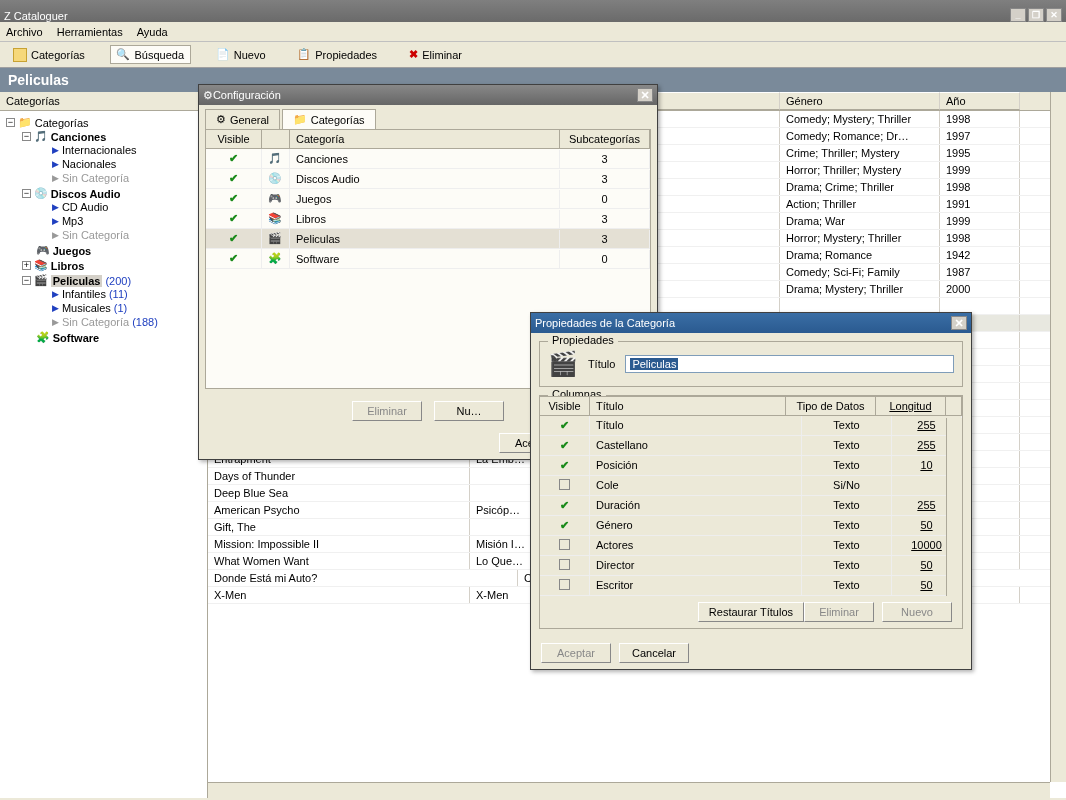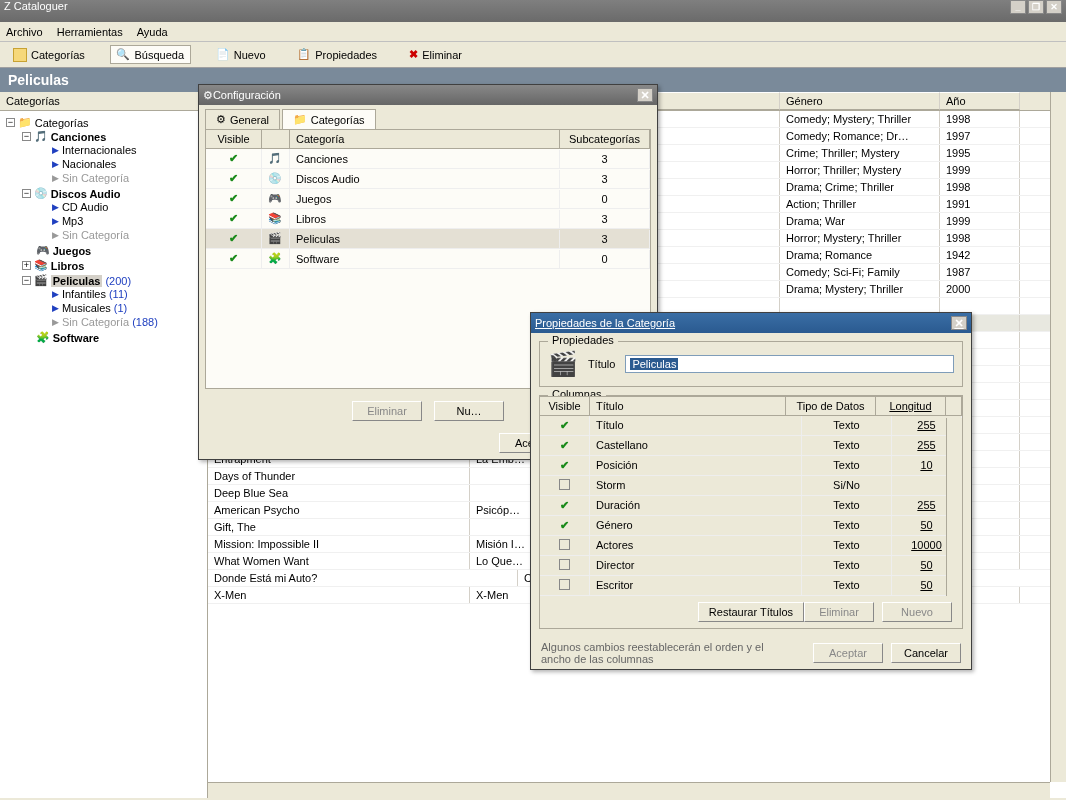--- a/index.html
+++ b/index.html
@@ -1,17 +1,17 @@
 <!DOCTYPE html>
 <html><head>
 <meta charset="utf-8">
 <style>
   * { box-sizing: border-box; font-family: Tahoma, Verdana, sans-serif; font-size: 11px; }
   body { margin:0; background:#ece9d8; width:1066px; height:800px; overflow:hidden; position:relative; color:#000; }
-  .titlebar { height:22px; background:linear-gradient(#7f7f7f,#6a6a6a); color:#fff; display:flex; align-items:flex-start; padding:0 4px; }
+  .titlebar { height:22px; background:linear-gradient(#7f7f7f,#6a6a6a); color:#fff; display:flex; align-items:flex-end; padding:0 4px; }
   .titlebar .title { flex:1; }
   .titlebar .btns { display:flex; gap:2px; }
   .tbtn { width:16px; height:14px; background:#d4d0c8; border:1px solid #888; display:flex; align-items:center; justify-content:center; font-size:9px; font-weight:bold; }
   .menubar { height:20px; background:#ece9d8; display:flex; align-items:center; padding:0 6px; gap:14px; border-bottom:1px solid #c0c0c0; }
   .menuitem { cursor:default; }
   .toolbar { height:26px; background:#ece9d8; border-bottom:1px solid #a0a0a0; display:flex; align-items:center; padding:0 6px; gap:18px; }
   .tool { display:flex; align-items:center; gap:4px; padding:2px 6px; border:1px solid transparent; }
   .tool.active { border:1px solid #aca899; background:#fdfcf7; }
   .icon { width:14px; height:14px; display:inline-block; }
   .icon-folder { background:#f6d87a; border:1px solid #c8a232; }
@@ -40,21 +40,21 @@
   .c-title { width:262px; }
   .c-cast  { width:310px; flex:0 0 auto; }
   .c-genre { width:160px; }
   .c-year  { width:80px; }
   .scroll-v { position:absolute; right:0; top:0; bottom:16px; width:16px; background:#ece9d8; border-left:1px solid #aca899; }
   .scroll-h { position:absolute; left:0; right:16px; bottom:0; height:16px; background:#ece9d8; border-top:1px solid #aca899; }
 
   
   .dialog { position:absolute; background:#ece9d8; border:1px solid #404040; box-shadow:2px 2px 4px rgba(0,0,0,.3); }
   .dlg-title { height:20px; background:linear-gradient(#888,#666); color:#fff; display:flex; align-items:center; padding:0 4px; }
-  .dlg-title.blue { background:linear-gradient(#3a6ea5,#2a5a90);text-decoration:underline; }
+  .dlg-title.blue { background:linear-gradient(#3a6ea5,#2a5a90); }
   .dlg-title .t { flex:1; }
   .dlg-close { width:16px; height:14px; background:#d4d0c8; border:1px solid #888; text-align:center; line-height:12px; font-weight:bold; }
   .tabs { display:flex; padding:4px 6px 0; gap:2px; background:#ece9d8; }
   .tab { padding:3px 10px; border:1px solid #aca899; border-bottom:none; background:#ece9d8; display:flex; align-items:center; gap:4px; }
   .tab.active { background:#fdfcf7; }
   .dlg-body { background:#fdfcf7; margin:0 6px 6px; border:1px solid #aca899; }
   .cfg-hdr { display:flex; background:#ece9d8; }
   .cfg-hdr .h { padding:3px 6px; border-right:1px solid #aca899; border-bottom:1px solid #aca899; }
   .cfg-row { display:flex; align-items:center; border-bottom:1px solid #eee; }
   .cfg-row.sel { background:#e4e0d4; }
@@ -555,21 +555,21 @@
             <div class="c cg-len">255</div>
           </div>
           <div class="row">
             <div class="c cg-vis"><span class="chk">✔</span></div>
             <div class="c cg-tit">Posición</div>
             <div class="c cg-tipo">Texto</div>
             <div class="c cg-len">10</div>
           </div>
           <div class="row">
             <div class="c cg-vis"><span style="display:inline-block;width:11px;height:11px;border:1px solid #888"></span></div>
-            <div class="c cg-tit">Storm</div>
+            <div class="c cg-tit">Cole</div>
             <div class="c cg-tipo">Si/No</div>
             <div class="c cg-len"></div>
           </div>
           <div class="row">
             <div class="c cg-vis"><span class="chk">✔</span></div>
             <div class="c cg-tit">Duración</div>
             <div class="c cg-tipo">Texto</div>
             <div class="c cg-len">255</div>
           </div>
           <div class="row">
@@ -601,19 +601,18 @@
     </div>
     <div class="restore-row">
       <button class="btn">Restaurar Títulos</button>
       <div style="display:flex; gap:8px;">
         <button class="btn disabled">Eliminar</button>
         <button class="btn disabled">Nuevo</button>
       </div>
     </div>
   </div>
   <div style="display:flex; align-items:center;">
-    <div class="hint" style="flex:1">Algunos cambios reestablecerán el orden y el ancho de las columnas</div>
     <div class="dlg-btnrow">
       <button class="btn disabled">Aceptar</button>
       <button class="btn">Cancelar</button>
     </div>
   </div>
 </div>
 
 </body></html>

